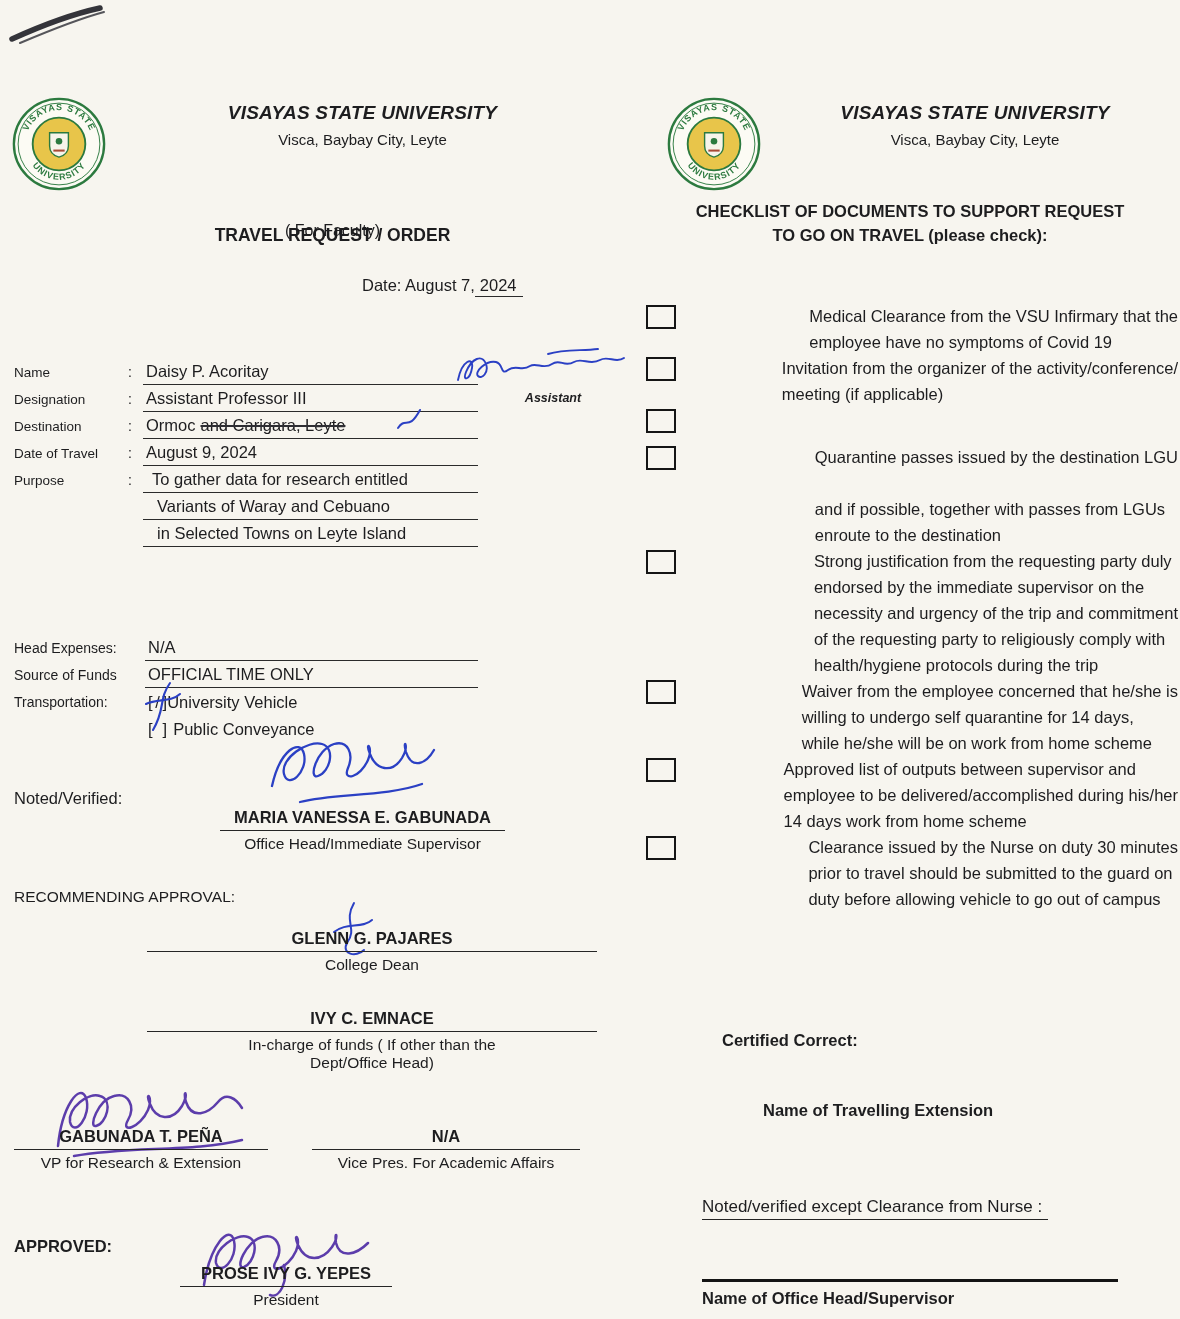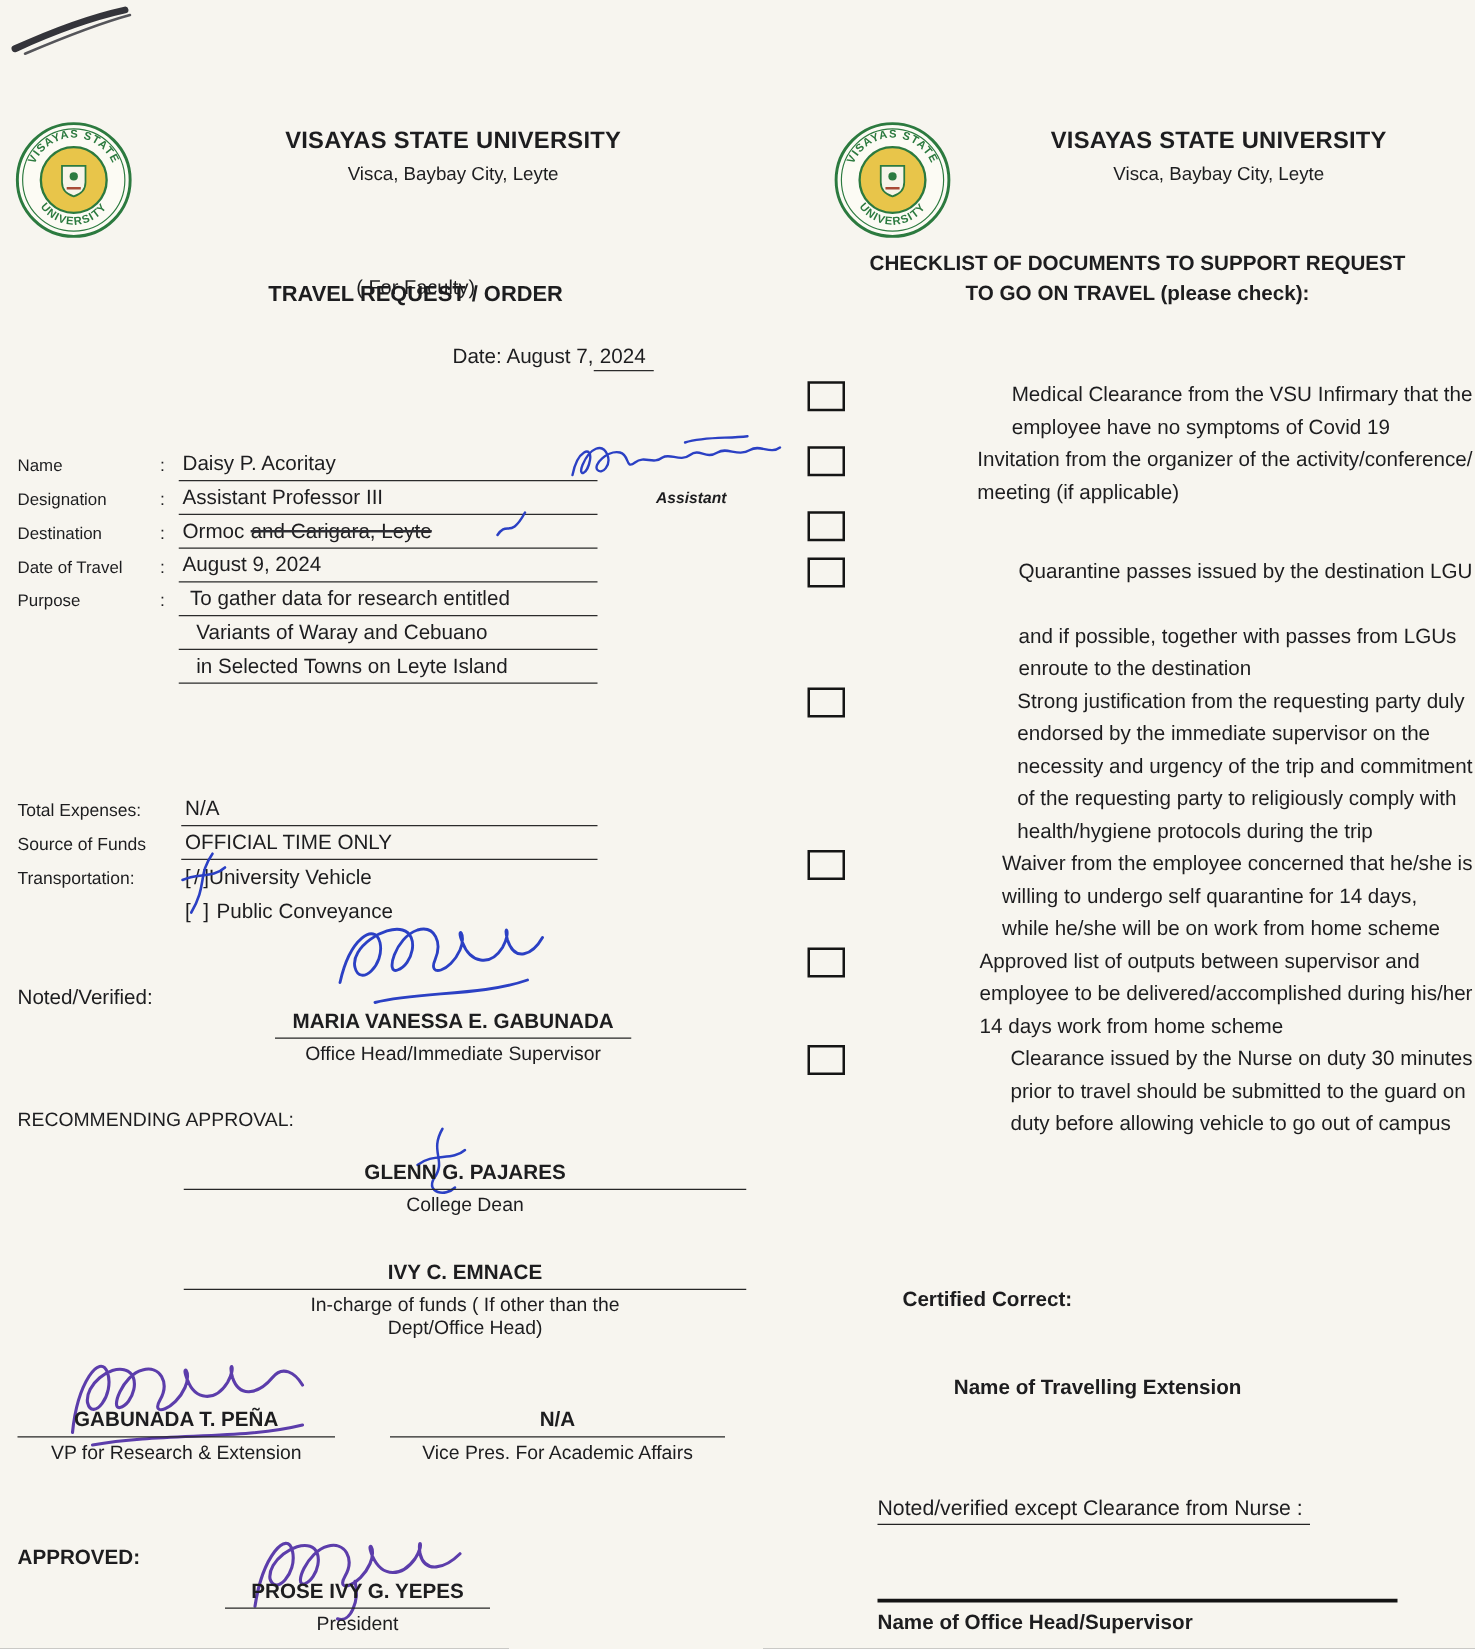--- a/index.html
+++ b/index.html
@@ -3,21 +3,21 @@
 <meta charset="utf-8">
 <style>
   * { margin:0; padding:0; box-sizing:border-box; }
   html,body { background:#8a8a8a; }
   body { font-family:"Liberation Sans", sans-serif; }
   .page { position:relative; width:1180px; height:1319px; margin:0 auto; background:#f7f5ef; color:#1d1d1f; overflow:hidden; }
   .abs { position:absolute; }
   .center { text-align:center; }
 
   
-  .hdr-uni  { font-size:19px; font-weight:bold; letter-spacing:.2px; }
+  .hdr-uni  { font-size:19px; font-weight:bold; letter-spacing:.2px;font-style:italic; }
   .hdr-addr { font-size:15px; margin-top:7px; }
   .seal { width:94px; height:94px; }
   .ftitle { font-size:17.5px; font-weight:bold;margin-top:29px; }
   .fsub   { font-size:16px; }
   .ctitle { font-size:16.5px; font-weight:bold; line-height:24px; }
 
   
   .dateline { font-size:16.5px; }
   .date-year { border-bottom:1.6px solid #2b2b2b; padding:0 6px 2px 5px; }
 
@@ -142,21 +142,21 @@
     </g>
   </svg>
   <div class="abs center sig-caption" style="left:488px; top:391px; width:130px;">Assistant</div>
 
   <svg class="sig-svg" style="left:392px; top:404px;" width="36" height="34" viewBox="0 0 36 34">
     <path d="M6,24 C14,12 16,28 28,6" fill="none" stroke-width="2" stroke-linecap="round" stroke="#2b40c4"></path>
   </svg>
 
   <div class="fields2">
     <div class="frow">
-      <span class="flabel2">Total Expenses:</span>
+      <span class="flabel2">Head Expenses:</span>
       <span class="fvalue">N/A</span>
     </div>
     <div class="frow">
       <span class="flabel2">Source of Funds</span>
       <span class="fvalue">OFFICIAL TIME ONLY</span>
     </div>
     <div class="frow">
       <span class="flabel2">Transportation:</span>
       <span class="fvalue noline"><span class="bracket">[</span><span class="mark">/</span><span class="bracket">]</span><span>University Vehicle</span></span>
     </div>

